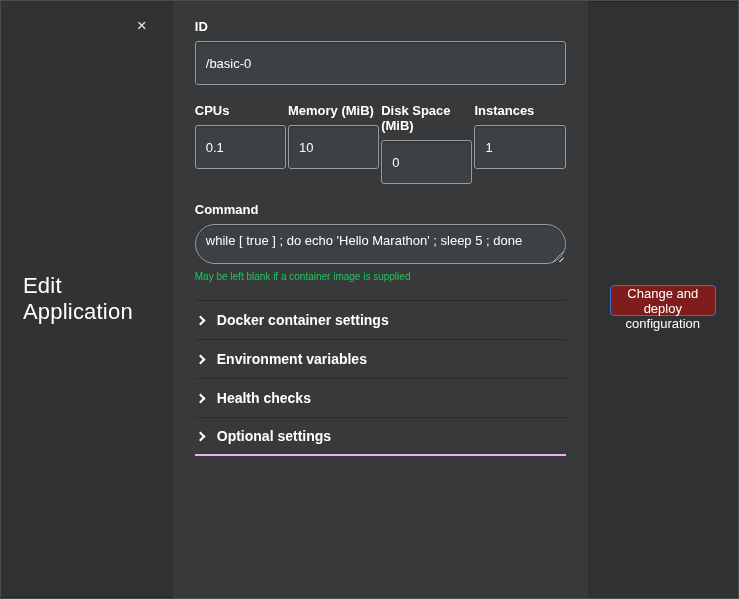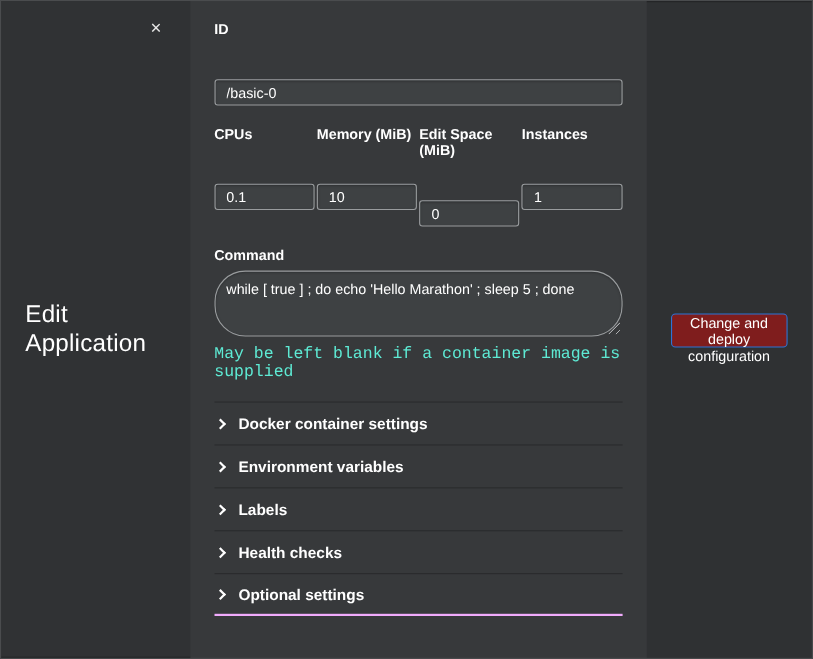--- a/index.html
+++ b/index.html
@@ -50,40 +50,39 @@
     background: #3e4143;
     border: 1px solid #999c9e;
     border-radius: 3px;
     color: #ffffff;
     font-size: 13px;
     font-family: "Liberation Sans", "DejaVu Sans", sans-serif;
     padding: 6px 10px;
     box-shadow: inset 0 1px 2px rgba(0,0,0,.25);
     outline: none;
   }
-  .text-input { height: 24px; margin-top: 31px; }
+  .text-input { height: 44px; }
   .field-row { display: flex; gap: 2px; margin-bottom: 18px; }
   .field-row .field { flex: 1 1 0; margin-bottom: 0; }
   .ta-wrap { position: relative; }
   .text-area {
-    height: 60px; resize: none; display: block; line-height: 1.5; border-radius: 28px;
+    height: 40px; resize: none; display: block; line-height: 1.5; border-radius: 28px;
   }
   .resize-handle {
     position: absolute; right: 2px; bottom: 2px;
     width: 11px; height: 11px;
     background: repeating-linear-gradient(135deg,
       transparent 0 2px, #aeb0b2 2px 3px, transparent 3px 5px);
     clip-path: polygon(100% 0, 0 100%, 100% 100%);
     cursor: nwse-resize;
   }
   .help-text {
     margin-top: 7px;
-    font-size: 15px;
-    color: #5eead4;
-    font-family: Liberation Mono, monospace;
+    font-size: 10px;
+    color: #22c55e;
   }
   
   .sections { margin-top: 14px; }
   .section-row {
     height: 39px;
     display: flex; align-items: center;
     border-top: 1px solid #2a2b2d;
     cursor: pointer;
   }
   .section-row:last-child { border-bottom: 2px solid #f0abfc; }
@@ -147,21 +146,21 @@
     <div class="field-row">
       <div class="field">
         <label class="field-label">CPUs</label>
         <input class="text-input" type="text" value="0.1" style="">
       </div>
       <div class="field">
         <label class="field-label">Memory (MiB)</label>
         <input class="text-input" type="text" value="10" style="">
       </div>
       <div class="field">
-        <label class="field-label">Edit Space (MiB)</label>
+        <label class="field-label">Disk Space (MiB)</label>
         <input class="text-input" type="text" value="0" style="">
       </div>
       <div class="field">
         <label class="field-label">Instances</label>
         <input class="text-input" type="text" value="1" style="">
       </div>
     </div>
 
     <div class="field">
       <label class="field-label">Command</label>
@@ -176,24 +175,20 @@
       <div class="section-row">
         <span class="chev"></span>
         <span class="section-label">Docker container settings</span>
       </div>
       <div class="section-row">
         <span class="chev"></span>
         <span class="section-label">Environment variables</span>
       </div>
       <div class="section-row">
         <span class="chev"></span>
-        <span class="section-label">Labels</span>
-      </div>
-      <div class="section-row">
-        <span class="chev"></span>
         <span class="section-label">Health checks</span>
       </div>
       <div class="section-row">
         <span class="chev"></span>
         <span class="section-label">Optional settings</span>
       </div>
     </div>
 
   </div>
 

